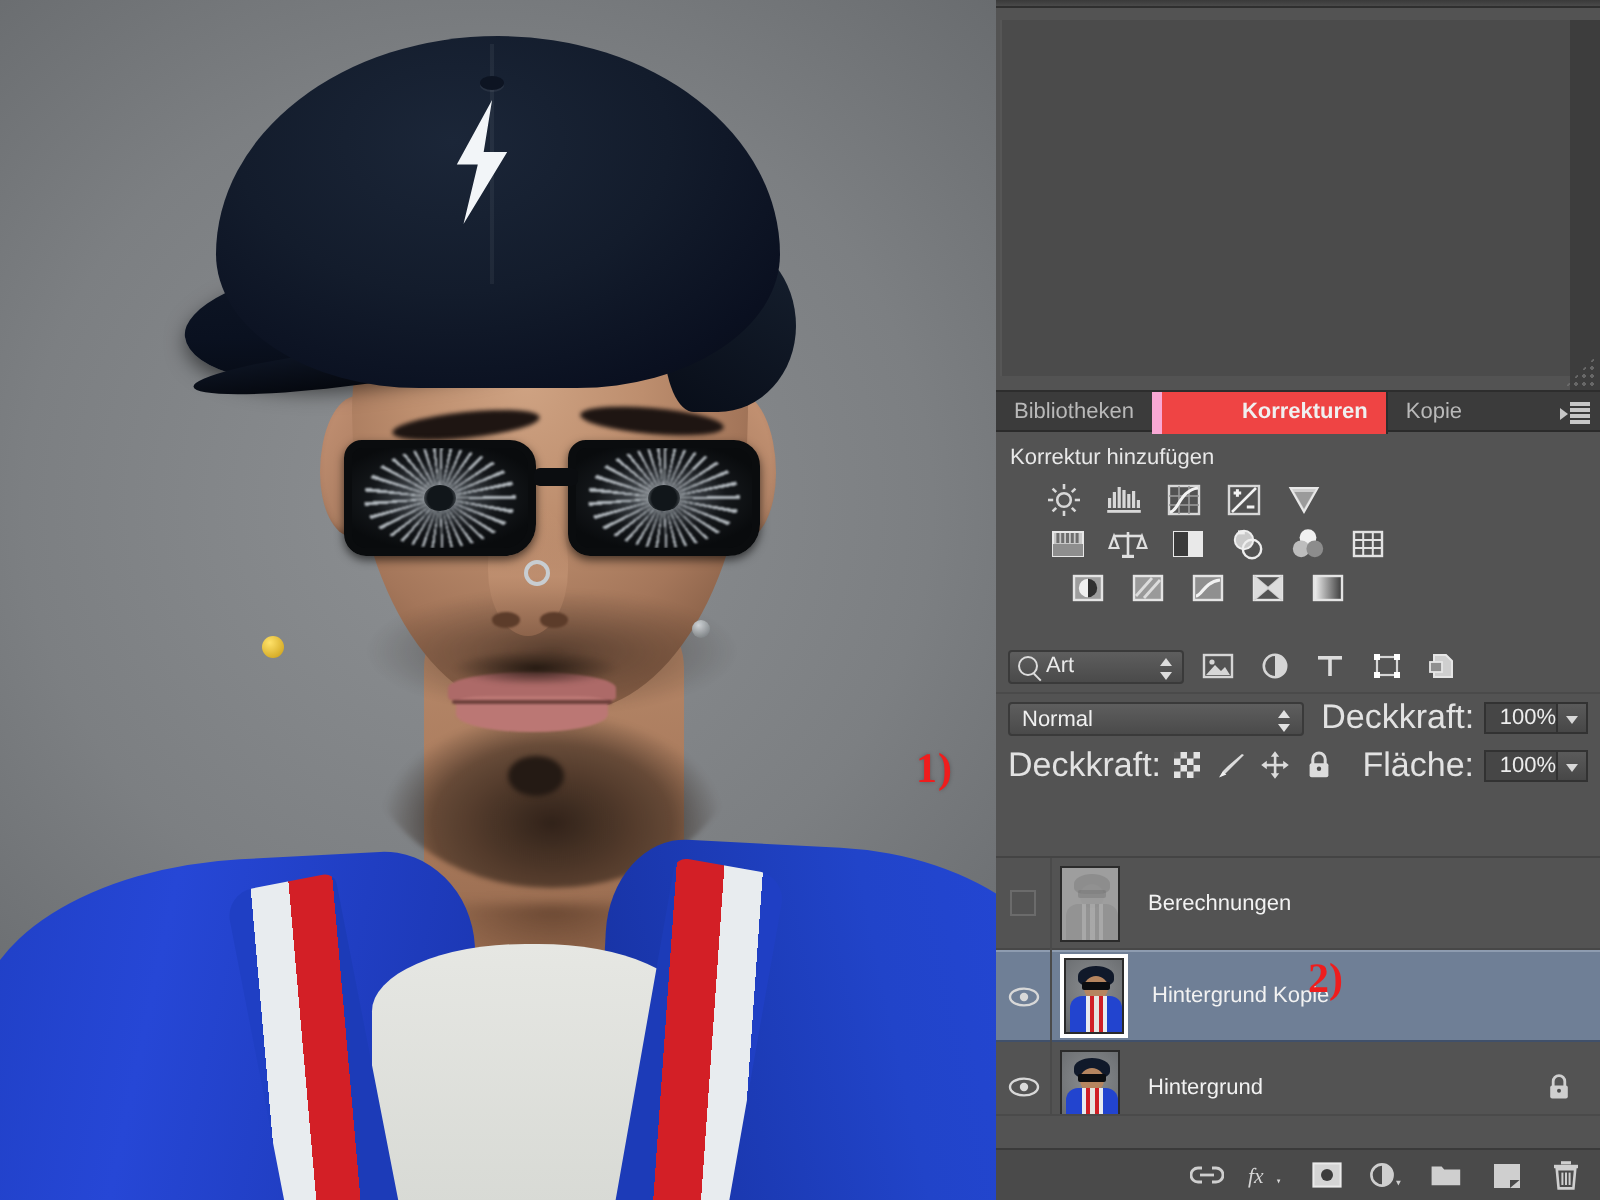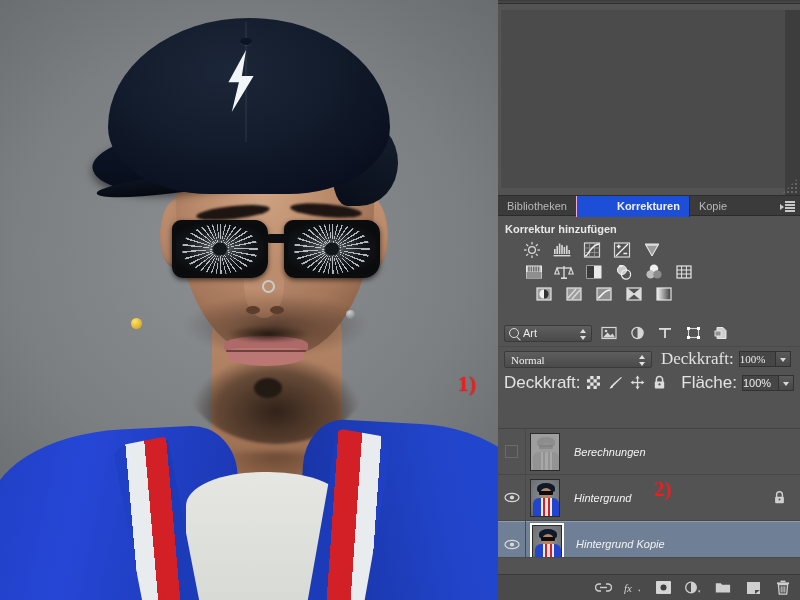--- a/index.html
+++ b/index.html
@@ -145,32 +145,32 @@
   #upper-grip { position:absolute; right:2px; bottom:1px; width:16px; height:16px;
         background-image:radial-gradient(#6e6e6e 35%, transparent 36%);
         background-size:4px 4px; opacity:.85;
         clip-path:polygon(100% 0,100% 100%,0 100%); }
 
   
   .tabstrip { position:relative; height:21px; background:#3b3b3b;
               border-top:1px solid #2d2d2d; border-bottom:1px solid #2b2b2b; }
   .tab { position:relative; float:left; height:21px; line-height:21px; padding:0 9px;
          font-size:11px; color:#b9b9b9; cursor:default; }
-  .tab.active { background:#1d4ed8; color:#f0f0f0; font-weight:bold;
-                border-left:1px solid #f9a8d4; border-right:1px solid #2d2d2d;padding-left:40px; }
+  .tab.active { background:#ef4444; color:#f0f0f0; font-weight:bold;
+                border-left:5px solid #f9a8d4; border-right:1px solid #2d2d2d;padding-left:40px; }
   .tabmenu { position:absolute; right:5px; top:5px; width:18px; height:11px; }
   .tabmenu i { position:absolute; right:0; top:0; width:10px; height:11px;
                background:repeating-linear-gradient(180deg,#c8c8c8 0 2px, #3b3b3b 2px 3px); }
   .tabmenu b { position:absolute; right:11px; top:3px; width:0;height:0;
                border-left:4px solid #c8c8c8; border-top:3px solid transparent;
                border-bottom:3px solid transparent; }
 
   
   #corr { position:absolute; left:0; top:195px; width:302px; height:125px; background:#535353; }
-  #corr-title { padding:7px 0 4px 7px; font-size:11px; font-weight:bold; color:#e8e8e8; }
+  #corr-title { padding:7px 0 4px 7px; font-size:11px; font-weight:normal; color:#e8e8e8; }
   .adjrow { display:flex; gap:10px; padding:2px 0 2px 24px; }
   .adjrow.r2 { padding-left:26px; }
   .adjrow.r3 { padding-left:36px; }
   .adjicon { width:20px; height:18px; position:relative; }
   .adjicon svg { display:block; }
 
   
   #layers { position:absolute; left:0; top:320px; width:302px; height:280px; background:#535353; }
 
   #filterbar { height:26px; display:flex; align-items:center; padding:0 6px; gap:0; }
@@ -182,51 +182,51 @@
   #filter-select .mag:after{ content:""; position:absolute; right:-3px; bottom:-2px; width:5px;height:1.4px;
      background:#dcdcdc; transform:rotate(45deg); }
   #filter-select .arrows{ position:absolute; right:4px; top:3px; width:7px; height:11px; }
   #filter-select .arrows b{ position:absolute; left:0; width:0;height:0;
      border-left:3.5px solid transparent; border-right:3.5px solid transparent;}
   #filter-select .arrows b.u{ top:0; border-bottom:4px solid #dcdcdc;}
   #filter-select .arrows b.d{ bottom:0; border-top:4px solid #dcdcdc;}
   .fbtn { width:22px; height:20px; margin-left:6px; display:flex; align-items:center; justify-content:center;}
 
   #blendbar { height:25px; display:flex; align-items:center; padding:0 6px; gap:0;
-              border-top:1px solid #4a4a4a;font-family:Liberation Serif, serif; }
+              border-top:1px solid #4a4a4a; }
   #blend-select { width:148px; height:17px; background:linear-gradient(180deg,#5e5e5e,#4a4a4a);
      border:1px solid #3a3a3a; border-radius:2px; position:relative; font-size:11px;
      color:#f0f0f0; line-height:16px; padding-left:6px; }
   #blend-select .arrows{ position:absolute; right:5px; top:3px; width:7px; height:11px; }
   #blend-select .arrows b{ position:absolute; left:0; width:0;height:0;
      border-left:3.5px solid transparent; border-right:3.5px solid transparent;}
   #blend-select .arrows b.u{ top:0; border-bottom:4px solid #e2e2e2;}
   #blend-select .arrows b.d{ bottom:0; border-top:4px solid #e2e2e2;}
   .fieldlabel { font-size:17px; color:#e2e2e2; }
   .numfield { width:37px; height:16px; background:#464646; border:1px solid #323232;
-      color:#ececec; font-size:11px; line-height:15px; text-align:left; }
+      color:#ececec; font-size:11px; line-height:15px; text-align:right; }
   .numdrop { width:15px; height:16px; background:linear-gradient(180deg,#5a5a5a,#474747);
       border:1px solid #323232; border-left:none; position:relative; }
   .numdrop b { position:absolute; left:4px; top:6px; width:0;height:0;
       border-left:3px solid transparent; border-right:3px solid transparent; border-top:4px solid #d8d8d8;}
 
   #lockbar { height:23px; display:flex; align-items:center; padding:0 6px; }
   .lockicon { width:18px; height:16px; margin-left:4px; display:flex; align-items:center; justify-content:center;}
 
   #layerlist { position:absolute; left:0; top:108px; width:302px; height:146px;
       border-top:1px solid #444; }
   .layerrow { position:relative; height:46px; display:flex; align-items:center;
       border-bottom:1px solid #474747; background:#535353; }
   .layerrow.selected { background:#6f7f96; border-top:1px solid #8e9cb0; border-bottom:1px solid #40506a;}
   .eyecell { width:28px; height:46px; display:flex; align-items:center; justify-content:center;
       border-right:1px solid #4a4a4a; }
   .thumb { width:30px; height:38px; border:1px solid #2b2b2b; background:#777; margin-left:4px;
       position:relative; overflow:hidden; flex:0 0 auto;}
   .thumb.sel { outline:2px solid #ffffff; outline-offset:0px; margin-left:6px;}
-  .layername { margin-left:14px; font-size:11px; color:#f2f2f2;font-style:italic; }
+  .layername { margin-left:14px; font-size:11px; color:#f2f2f2; }
   .lockcell { position:absolute; right:14px; top:15px; }
 
   
   .mini { position:absolute; inset:0; background:
       radial-gradient(ellipse 110% 95% at 50% 40%, #8b8e91 0%, #6d7073 60%, #53565a 100%); }
   .mini .m-cap { position:absolute; left:6px; top:3px; width:18px; height:10px;
       background:#10192a; border-radius:50% 50% 30% 30%;}
   .mini .m-face{ position:absolute; left:9px; top:8px; width:12px; height:12px;
       background:#b5855f; border-radius:50%;}
   .mini .m-gl { position:absolute; left:8px; top:11px; width:14px; height:4px; background:#0b0d10; border-radius:1px;}
@@ -607,20 +607,38 @@
           </div>
           <div class="thumb">
             <span class="mini gray">
               <span class="m-cap"></span>
                 <span class="m-face"></span>
                 <span class="m-gl"></span>
                 <span class="m-body"></span>
             </span>
           </div>
           <div class="layername">Berechnungen</div>
+        </div>
+
+        <div class="layerrow selected">
+          <div class="eyecell">
+            <svg width="16" height="11" viewBox="0 0 16 11">
+              <ellipse cx="8" cy="5.5" rx="7" ry="4.2" fill="none" stroke="#d8d8d8" stroke-width="1.2"></ellipse>
+              <circle cx="8" cy="5.5" r="2.1" fill="#d8d8d8"></circle>
+              </svg>
+          </div>
+          <div class="thumb sel">
+            <span class="mini">
+              <span class="m-cap"></span>
+                <span class="m-face"></span>
+                <span class="m-gl"></span>
+                <span class="m-body"></span>
+            </span>
+          </div>
+          <div class="layername">Hintergrund Kopie</div>
         </div>
 
         <div class="layerrow">
           <div class="eyecell">
             <svg width="16" height="11" viewBox="0 0 16 11">
               <ellipse cx="8" cy="5.5" rx="7" ry="4.2" fill="none" stroke="#d8d8d8" stroke-width="1.2"></ellipse>
               <circle cx="8" cy="5.5" r="2.1" fill="#d8d8d8"></circle>
               </svg>
           </div>
           <div class="thumb">
@@ -633,38 +651,20 @@
           </div>
           <div class="layername">Hintergrund</div>
           <div class="lockcell">
             <svg width="13" height="15" viewBox="0 0 13 15">
               <path d="M3.6,7 V4.7 a2.9,2.9 0 0 1 5.8,0 V7" fill="none" stroke="#cfcfcf" stroke-width="1.4"></path>
               <rect x="2.1" y="6.7" width="8.8" height="6.6" rx="1" fill="#cfcfcf"></rect>
               <circle cx="6.5" cy="9.4" r="1" fill="#4c4c4c"></circle>
               </svg>
           </div>
         </div>
-
-        <div class="layerrow selected">
-          <div class="eyecell">
-            <svg width="16" height="11" viewBox="0 0 16 11">
-              <ellipse cx="8" cy="5.5" rx="7" ry="4.2" fill="none" stroke="#d8d8d8" stroke-width="1.2"></ellipse>
-              <circle cx="8" cy="5.5" r="2.1" fill="#d8d8d8"></circle>
-              </svg>
-          </div>
-          <div class="thumb sel">
-            <span class="mini">
-              <span class="m-cap"></span>
-                <span class="m-face"></span>
-                <span class="m-gl"></span>
-                <span class="m-body"></span>
-            </span>
-          </div>
-          <div class="layername">Hintergrund Kopie</div>
-        </div>
       </div>
 
       <div id="footer-gap"></div>
 
       <div id="layer-footer">
         <span class="ftbtn">
           <svg width="17" height="11" viewBox="0 0 17 11">
           <path d="M6,2 H4 a3.5,3.5 0 0 0 0,7 H6" fill="none" stroke="#cfcfcf" stroke-width="1.4"></path>
           <path d="M11,2 H13 a3.5,3.5 0 0 1 0,7 H11" fill="none" stroke="#cfcfcf" stroke-width="1.4"></path>
           <line x1="5" y1="5.5" x2="12" y2="5.5" stroke="#cfcfcf" stroke-width="1.4"></line>

